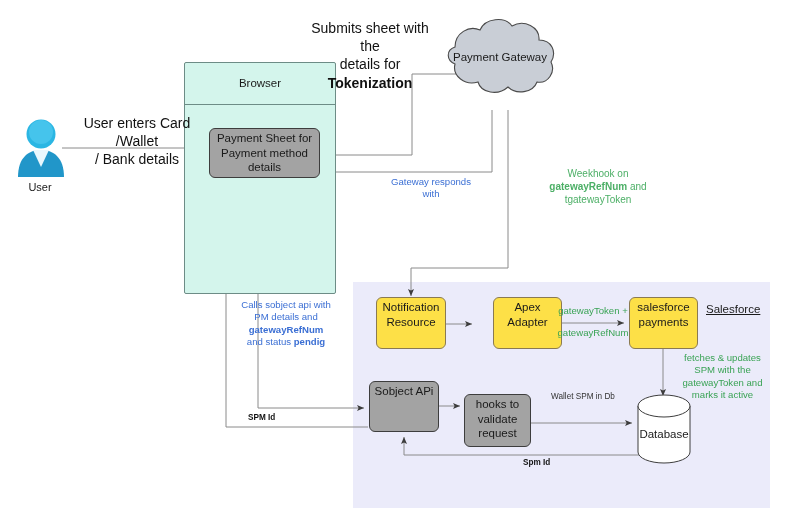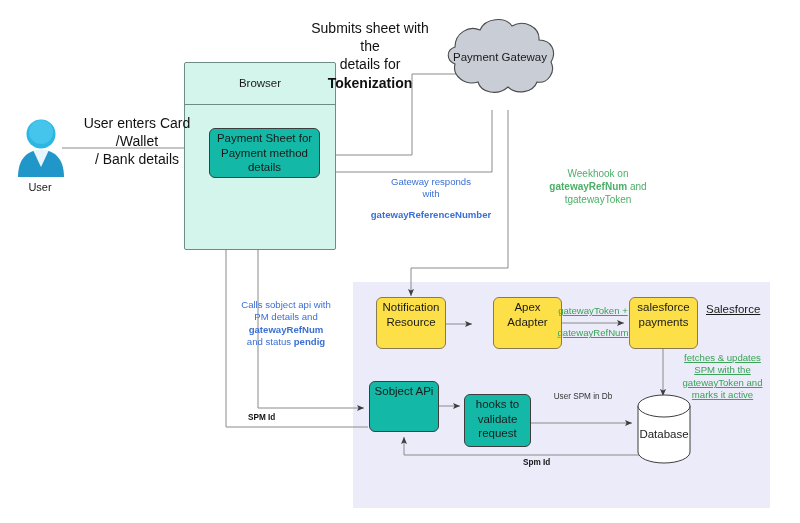--- a/index.html
+++ b/index.html
@@ -12,34 +12,34 @@
         align-items:flex-start;justify-content:center;text-align:center;
         line-height:1.28;}
 
   .region{position:absolute;box-sizing:border-box;}
 
   .browser-box{border:1px solid #6d8c86;background:#d4f5ec;border-radius:2px;}
   .browser-title{position:absolute;left:0;top:0;width:100%;height:41px;
       display:flex;align-items:center;justify-content:center;
       border-bottom:1px solid #6d8c86;font-size:11.5px;color:#1a1a1a;}
 
-  .white-box{border:1px solid #3d3d3d;background:#14b8a6;border-radius:6px;
+  .white-box{border:1px solid #3d3d3d;background:#a3a3a3;border-radius:6px;
       font-size:11.5px;color:#1a1a1a;}
   .yellow-box{border:1px solid #8a7games;}
   .yellow-box{border:1px solid #8a7a52;background:#fde047;border-radius:6px;
       font-size:11.5px;color:#1a1a1a;}
 
   .sf-region{background:#ebebfa;}
   .sf-label{position:absolute;font-size:11.5px;color:#1a1a1a;text-decoration:underline;}
 
   .cap{position:absolute;text-align:center;line-height:1.3;}
   .cap-black{font-size:14px;color:#111111;}
   .cap-blue{font-size:9.6px;color:#3b6fd4;}
   .cap-green{font-size:10px;color:#4caf66;}
-  .cap-green-dark{font-size:9.6px;color:#3aa355;text-decoration:underline;}
+  .cap-green-dark{font-size:9.6px;color:#3aa355;}
   .b{font-weight:bold;}
   .cap-small{font-size:8.2px;color:#111111;font-weight:bold;}
   .cap-tiny{font-size:8.2px;color:#333333;}
 
   .user-label{position:absolute;font-size:11px;color:#1a1a1a;text-align:center;}
 </style>
 </head>
 <body>
 
 <div id="canvas">
@@ -94,21 +94,21 @@
     </g>
 
     <g>
       <circle cx="41" cy="134" r="14.5" fill="#2bb6e3"></circle>
       <path d="M18,177 C18,158 28,150 41,150 C54,150 64,158 64,177 Z" fill="#2196c9"></path>
       <path d="M33,150 L41,167 L49,150 Z" fill="#e8f7fd"></path>
       <circle cx="41" cy="132" r="12" fill="#45c4ec"></circle>
     </g>
   </svg>
 
-  <div class="node browser-box" style="left:184px;top:62px;width:152px;height:188px;">
+  <div class="node browser-box" style="left:184px;top:62px;width:152px;height:232px;">
     <div class="browser-title">Browser</div>
   </div>
 
   <div class="node white-box" style="left:209px;top:128px;width:111px;height:50px;padding:2px 6px;">
     <span>Payment Sheet for Payment method details</span>
   </div>
 
   <div class="node" style="left:440px;top:50px;width:120px;height:16px;font-size:11.5px;">
     <span>Payment Gateway</span>
   </div>
@@ -148,21 +148,20 @@
 
   <div class="cap cap-black" style="left:300px;top:19px;width:140px;">
     <div>Submits sheet with the</div>
     <div>details for</div>
     <div class="b">Tokenization</div>
   </div>
 
   <div class="cap cap-blue" style="left:343px;top:176px;width:176px;">
     <div>Gateway responds</div>
     <div>with</div>
-    <div class="b" style="margin-top:8px;">gatewayReferenceNumber</div>
   </div>
 
   <div class="cap cap-green" style="left:516px;top:167px;width:164px;">
     <div>Weekhook on</div>
     <div>
       <span class="b">gatewayRefNum</span><span> and</span>
     </div>
     <div>tgatewayToken</div>
   </div>
 
@@ -185,21 +184,21 @@
 
   <div class="cap cap-green-dark" style="left:550px;top:305px;width:86px;">
     <span>gatewayToken +</span>
   </div>
 
   <div class="cap cap-green-dark" style="left:550px;top:327px;width:86px;">
     <span>gatewayRefNum</span>
   </div>
 
   <div class="cap cap-tiny" style="left:538px;top:392px;width:90px;">
-    <span>User SPM in Db</span>
+    <span>Wallet SPM in Db</span>
   </div>
 
   <div class="cap cap-green-dark" style="left:670px;top:352px;width:105px;">
     <div>fetches &amp; updates</div>
     <div>SPM with the</div>
     <div>gatewayToken and</div>
     <div>marks it active</div>
   </div>
 
 </div>

